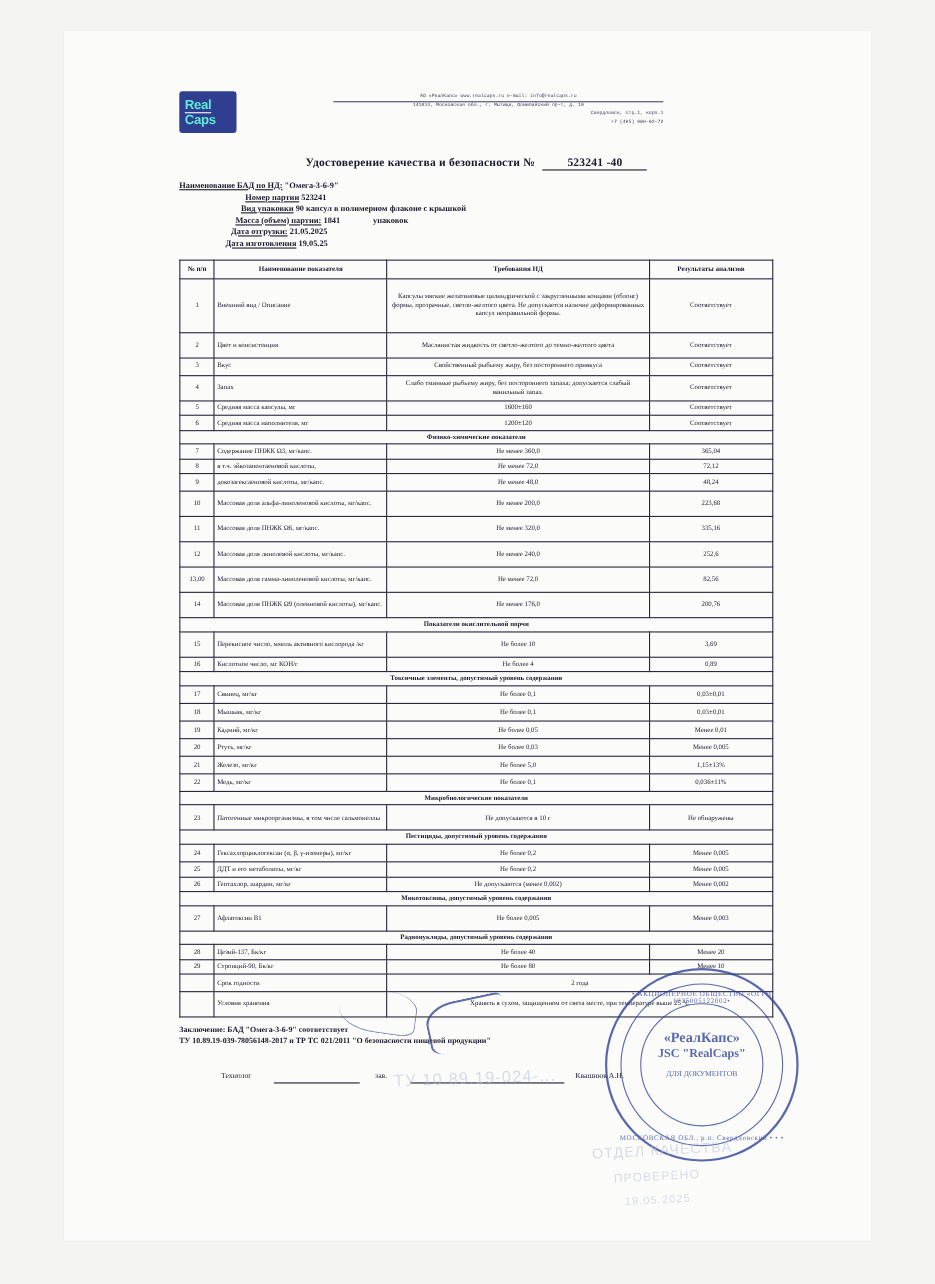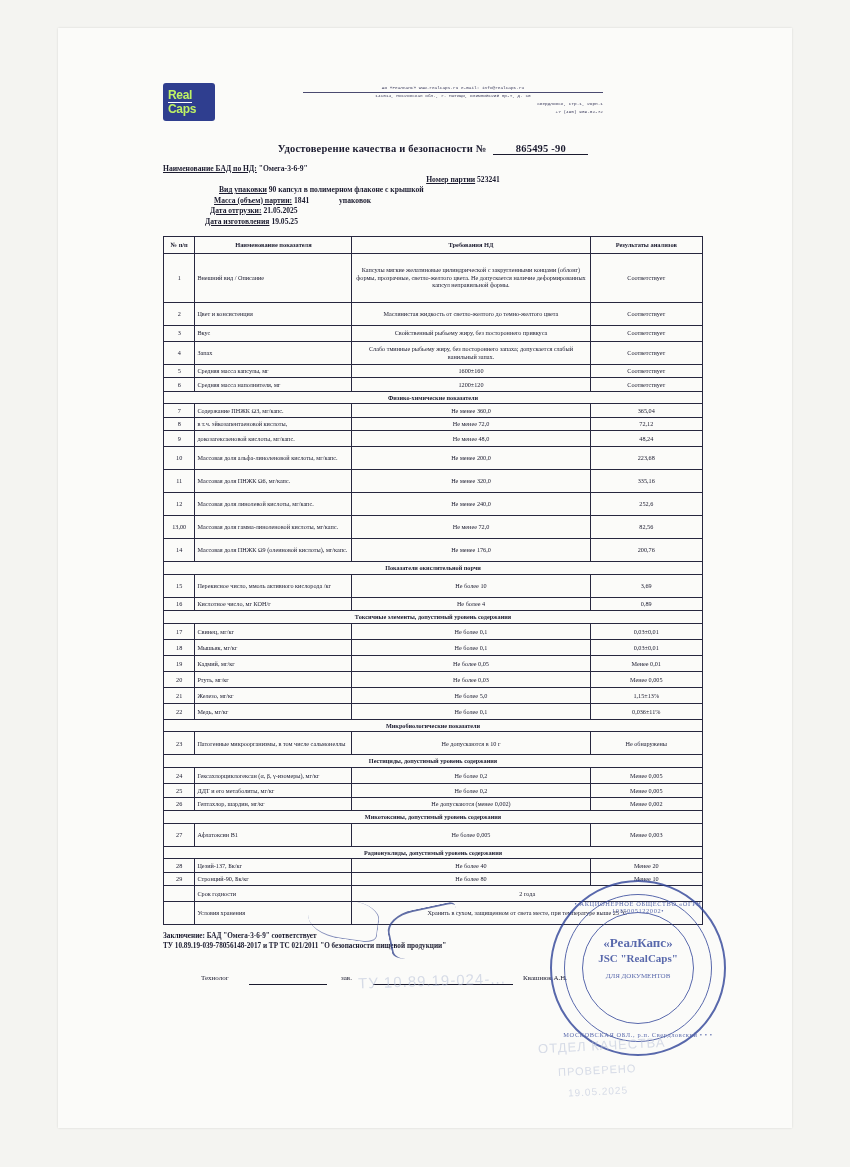--- a/index.html
+++ b/index.html
@@ -43,21 +43,21 @@
     height: 50px;
   }
   .logo {
     position: absolute;
     left: 0;
     top: 0;
     width: 52px;
     height: 38px;
     background: #2f3e8f;
     border-radius: 3px;
-    color: #bef264;
+    color: #5eead4;
     font-family: "Liberation Sans", sans-serif;
     font-size: 12px;
     font-weight: bold;
     line-height: 12px;
     text-align: left;
     padding: 6px 0 0 5px;
     box-sizing: border-box;
     letter-spacing: -0.3px;
   }
   .logo i {
@@ -114,21 +114,21 @@
     white-space: nowrap;
   }
   .meta .lbl {
     text-decoration: underline;
     font-weight: bold;
   }
   .meta .val {
     font-weight: bold;
   }
   .meta .r1 { margin-left: 0; }
-  .meta .r2 { margin-left: 60px; text-align: center; }
+  .meta .r2 { margin-left: 60px; }
   .meta .r3 { margin-left: 56px; }
   .meta .r4 { margin-left: 20px; padding-left: 31px; }
   .meta .r5 { margin-left: 47px; }
   .meta .r6 { margin-left: 42px; }
   .meta .r7 { margin-left: 30px; }
   .meta .gap { display:inline-block; width: 26px; }
   
   table.main {
     margin-top: 9px;
     width: 540px;
@@ -282,21 +282,21 @@
         <div class="company-block">
           <div class="line-top">АО «РеалКапс» www.realcaps.ru e-mail: info@realcaps.ru</div>
           <div>141014, Московская обл., г. Мытищи, Олимпийский пр-т, д. 10</div>
           <div class="addr">Свердловск, стр.1, корп.1</div>
           <div class="addr">+7 (495) 989-02-72</div>
         </div>
       </div>
 
       <div class="title">
         <span>Удостоверение качества и безопасности №</span>
-        <span class="docnum">865495 -90</span>
+        <span class="docnum">523241 -40</span>
       </div>
 
       <div class="meta">
         <div class="row r1">
           <span class="lbl">Наименование БАД по НД:</span>
           <span class="val">"Омега-3-6-9"</span>
         </div>
         <div class="row r2">
           <span class="lbl">Номер партии</span>
           <span class="val">523241</span>

